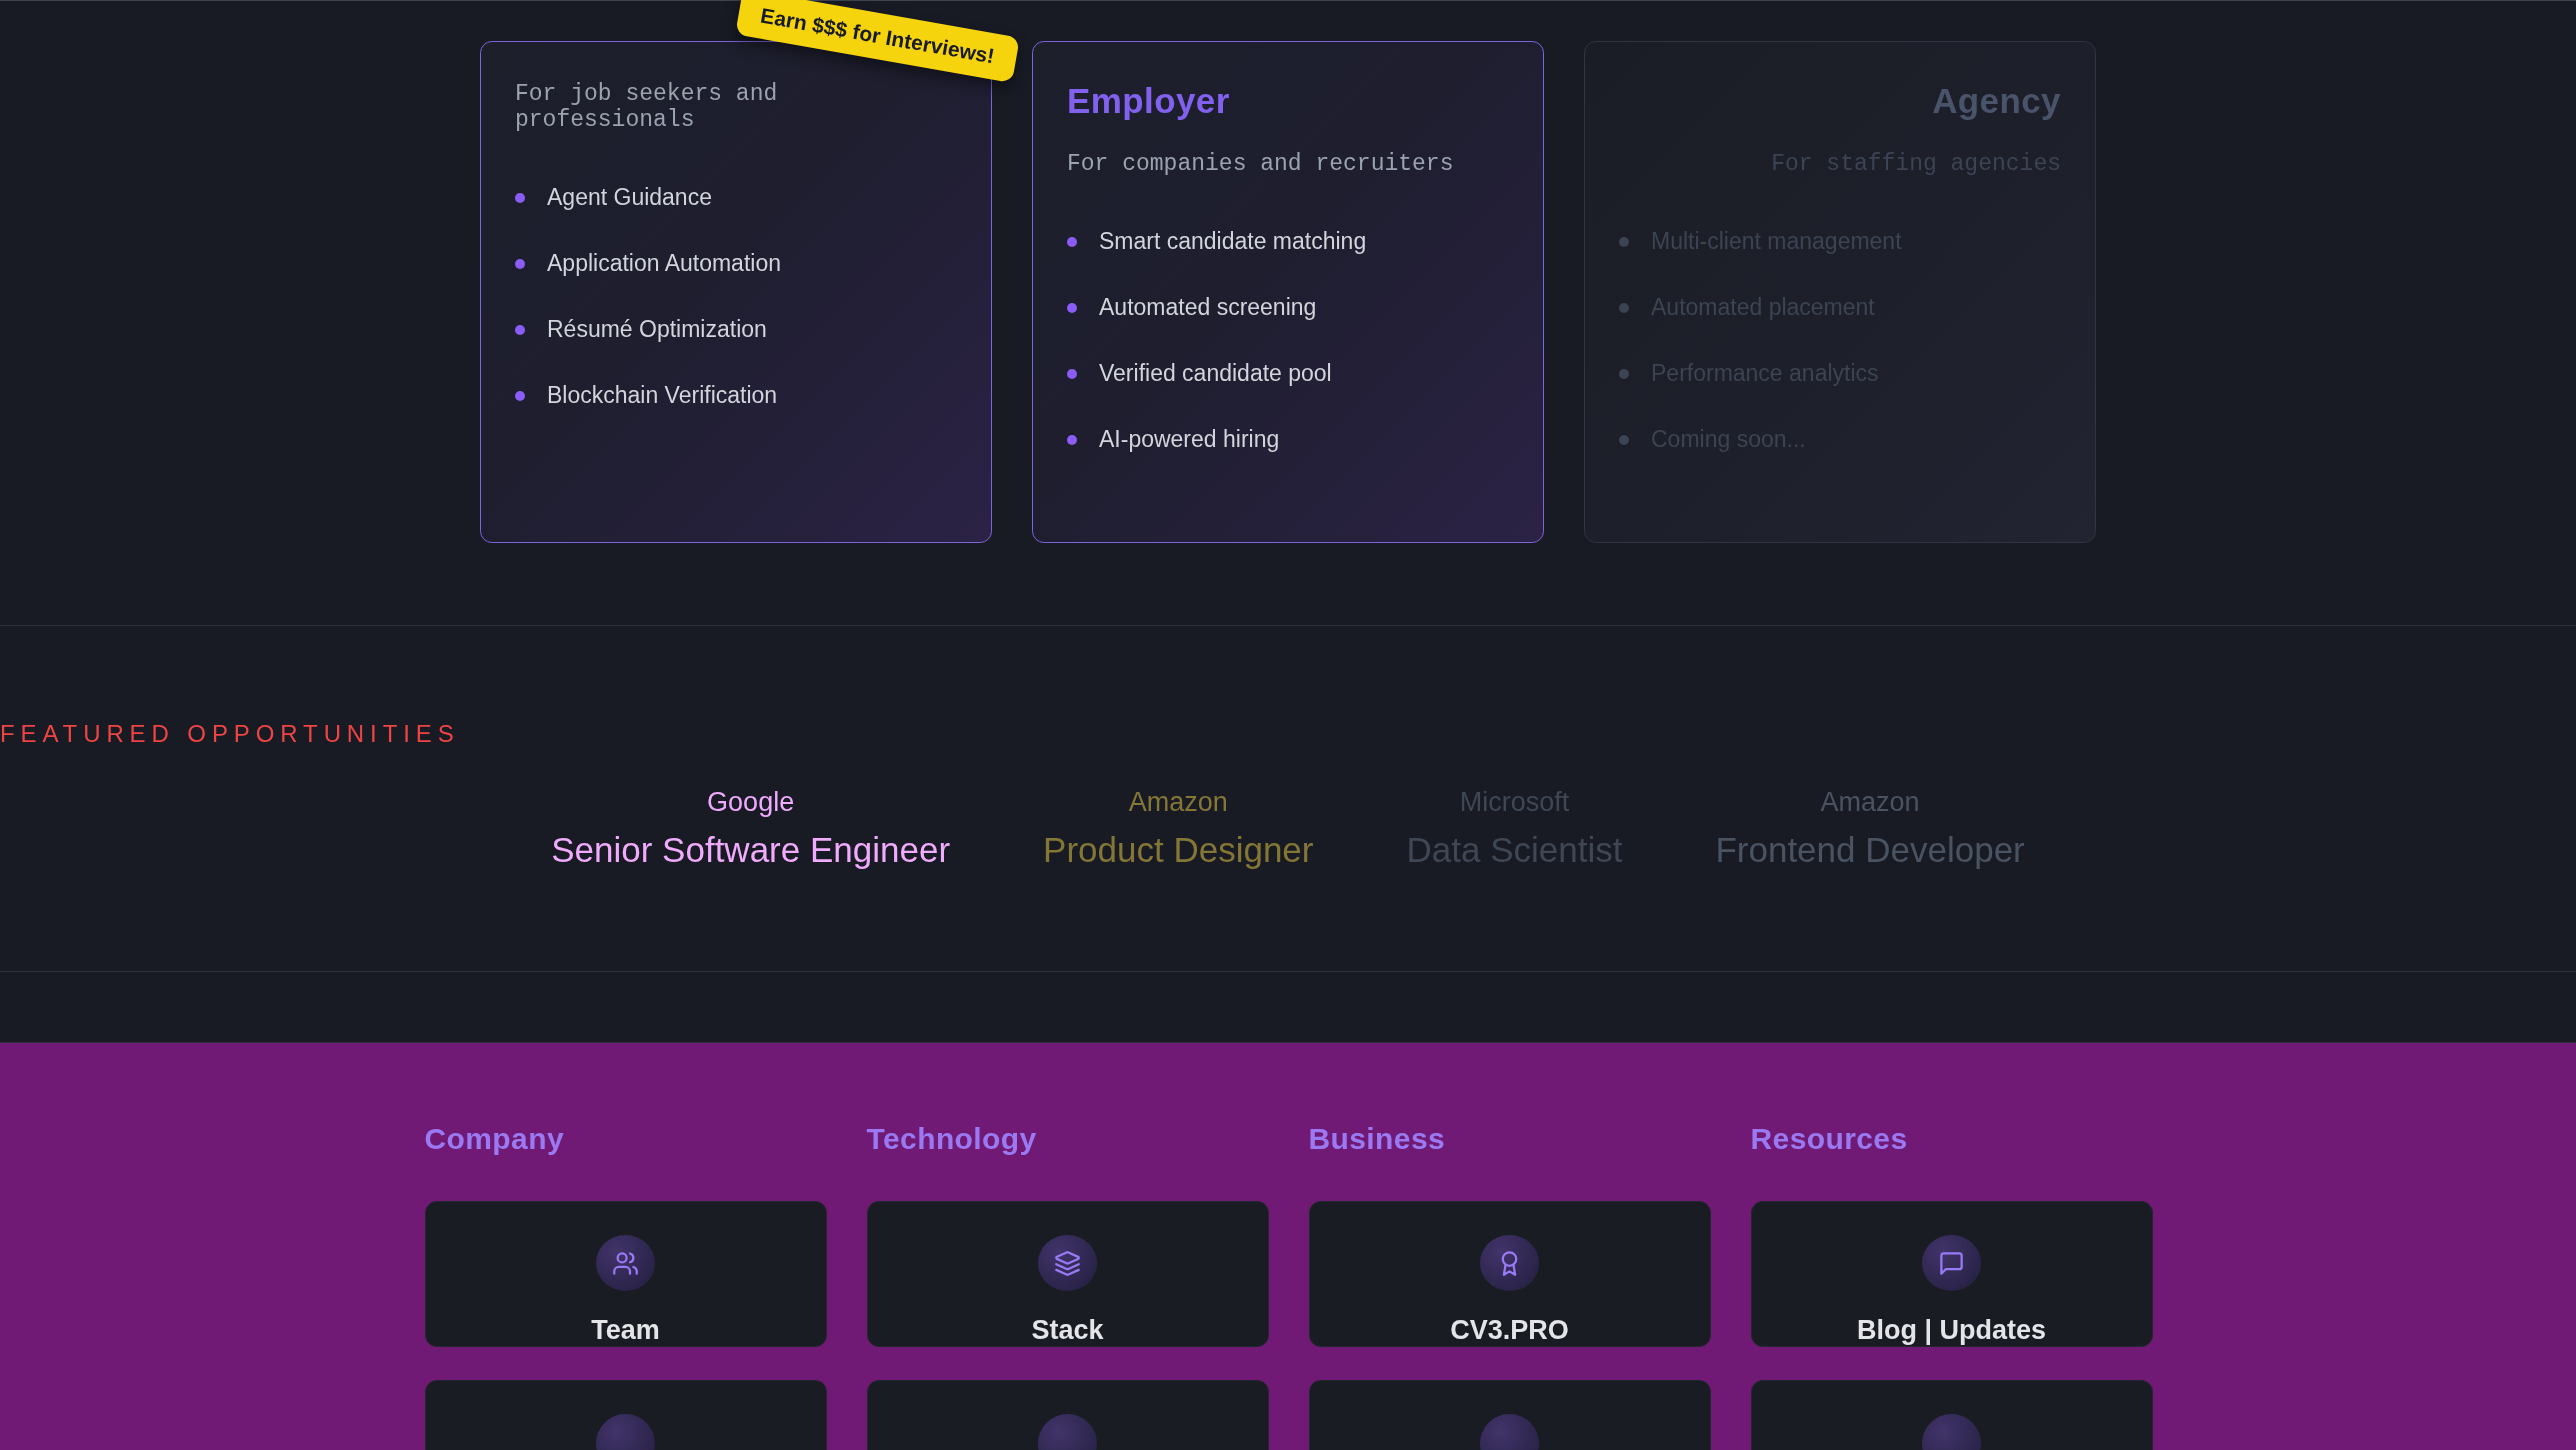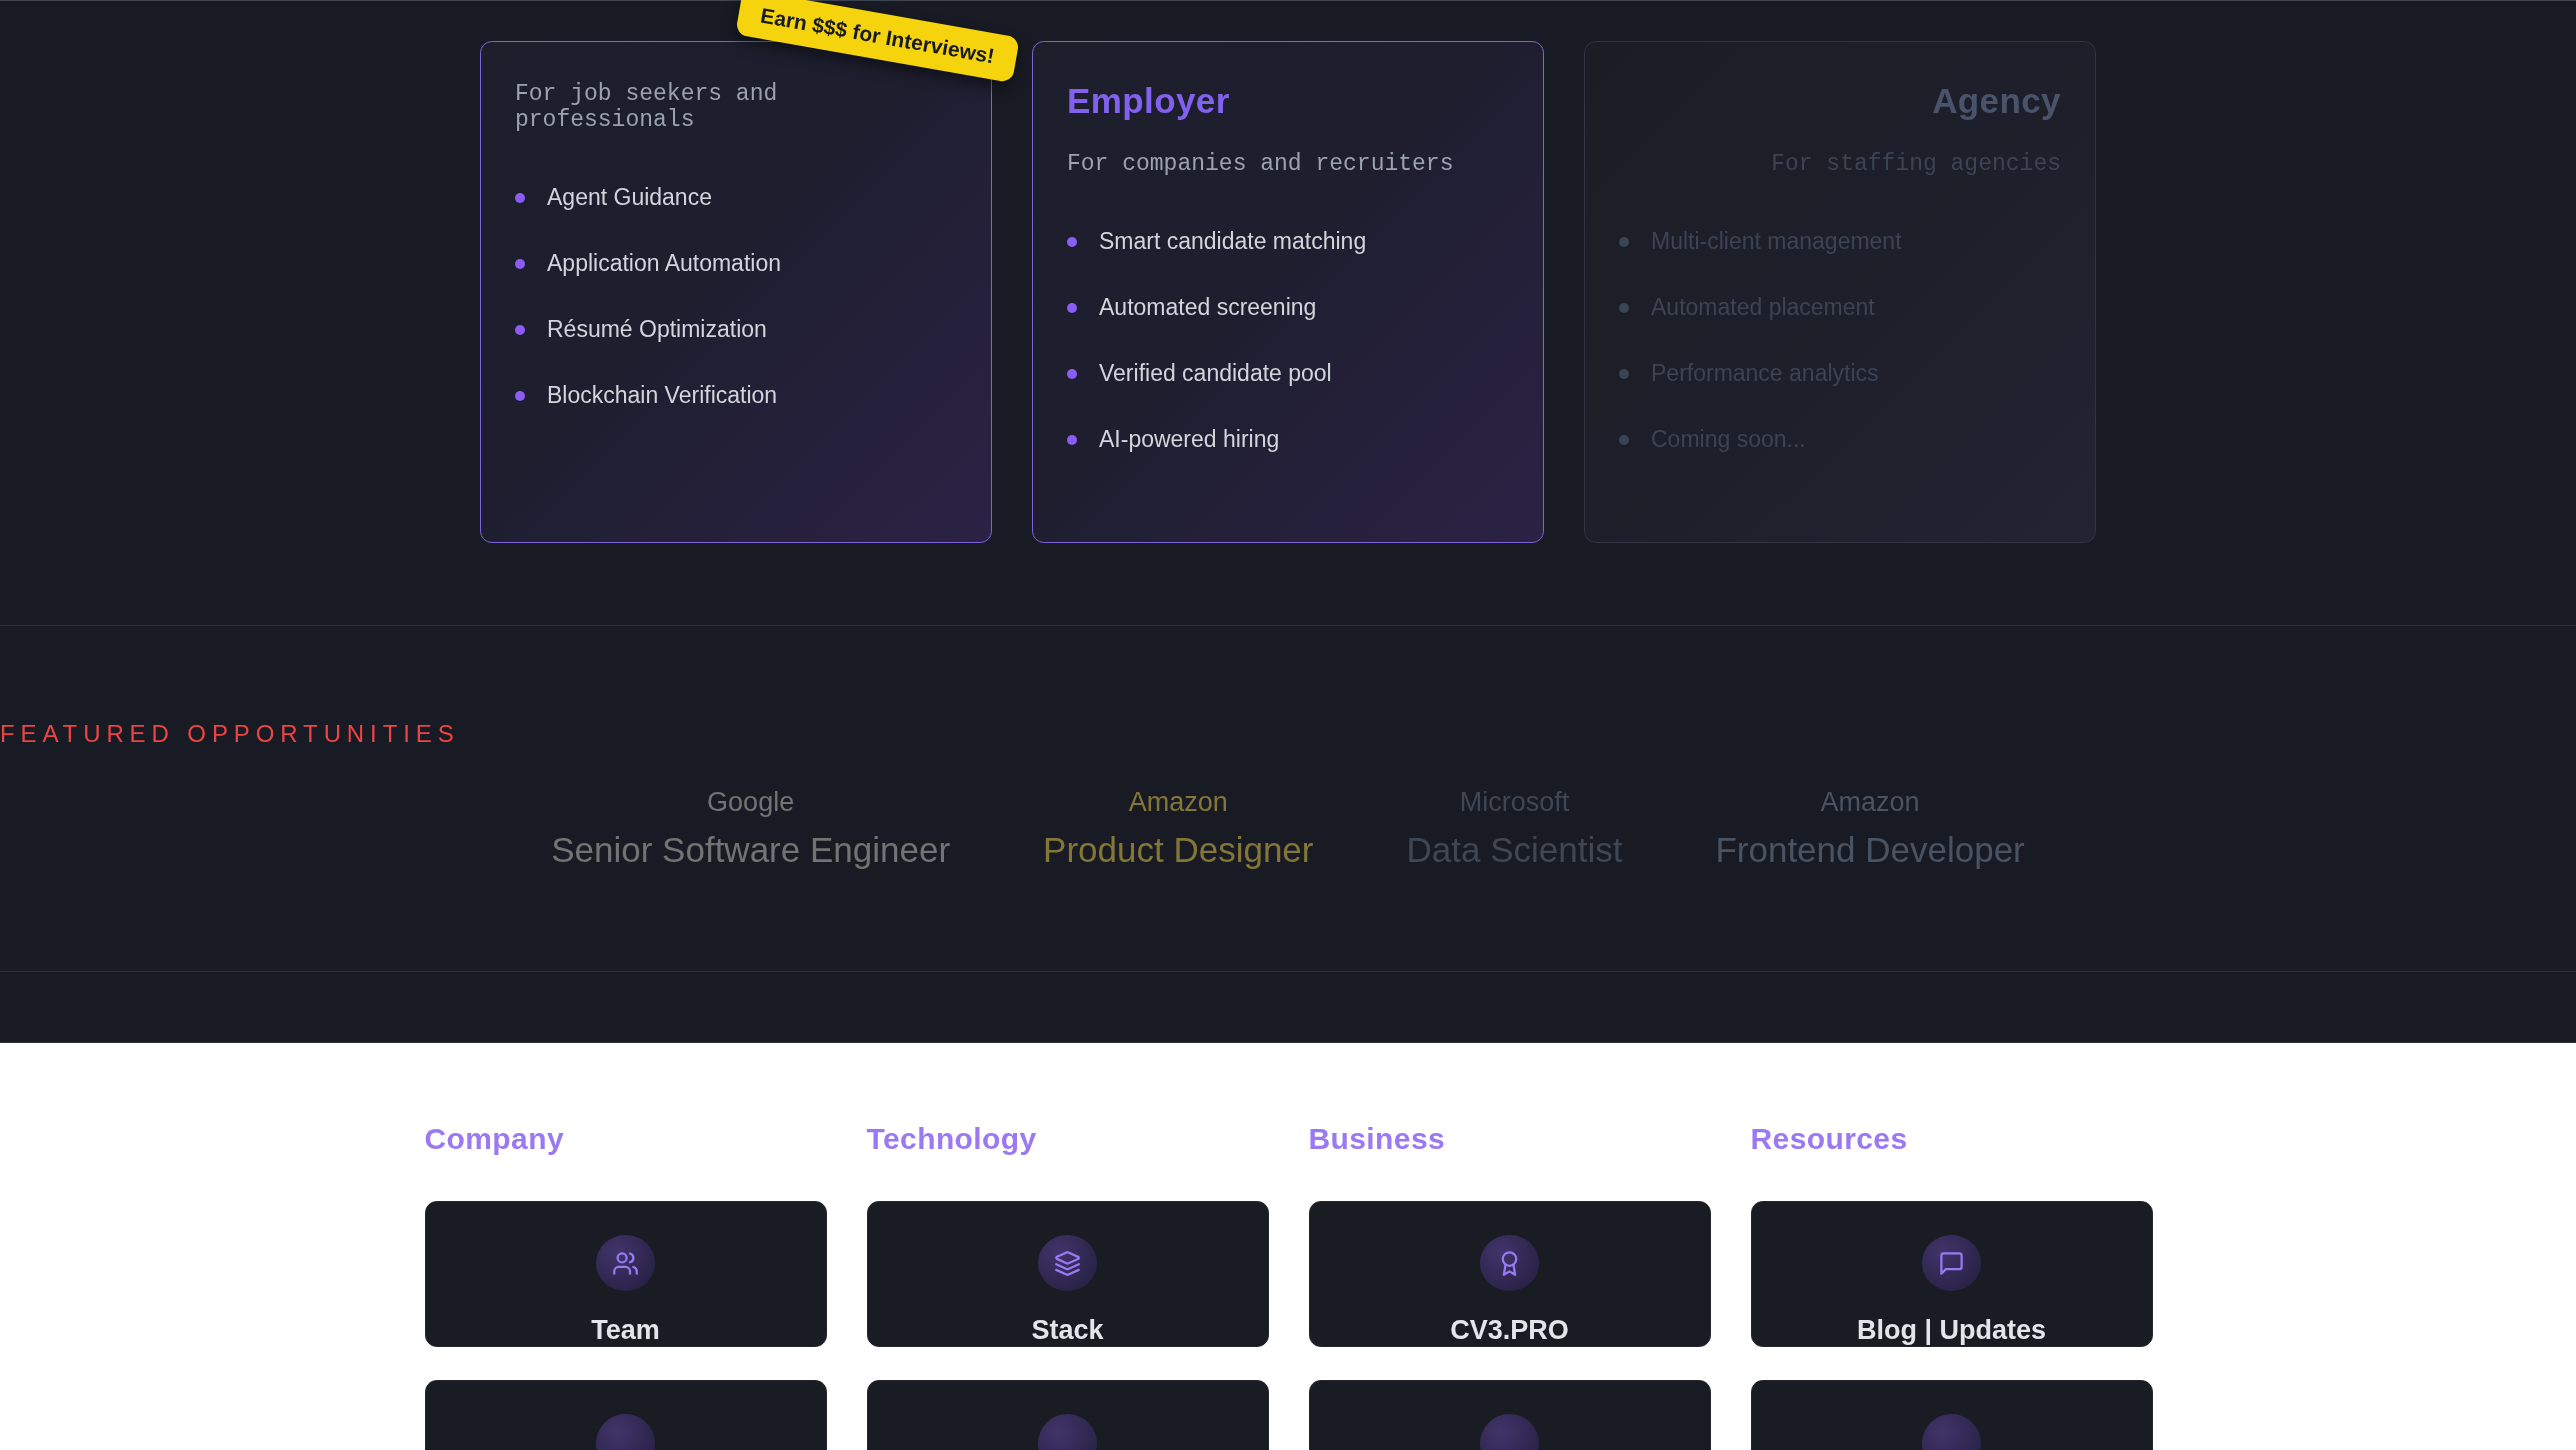--- a/index.html
+++ b/index.html
@@ -71,30 +71,30 @@
     color:#ef4444;
   }
   .jobs-row {
     margin-top:39px;
     display:flex; justify-content:center; align-items:flex-start;
     gap:93px;
   }
   .job { text-align:center; }
   .job-company { font-size:27px; margin-bottom:11.8px; }
   .job-title   { font-size:35px; }
-  .job.primary   { color:#737373; }
+  .job.primary   { color:#f0abfc; }
   .job.secondary { color:#847736; }
   .job.muted     { color:#3f4755; }
   .job.muted2    { color:#4a5362; }
 
   
   .band { height:71px; border-bottom:0.8px solid #2b303c; background:#181b24; }
 
   
-  .site-footer { background:#ffffff; padding-top:79px; height:407px; }
+  .site-footer { background:#701a75; padding-top:79px; height:407px; }
   .footer-grid { width:1727px; margin:0 auto; display:flex; gap:40px; }
   .footer-col  { width:402px; }
   .footer-col h4 { font-size:30px; font-weight:bold; color:#9b79f2; margin-bottom:45px; letter-spacing:0.4px; }
   .footer-card {
     display:flex; flex-direction:column; align-items:center;
     width:402px; height:146px;
     padding-top:33px;
     background:#1a1c24;
     border:0.8px solid #22262f;
     border-radius:11.8px;

